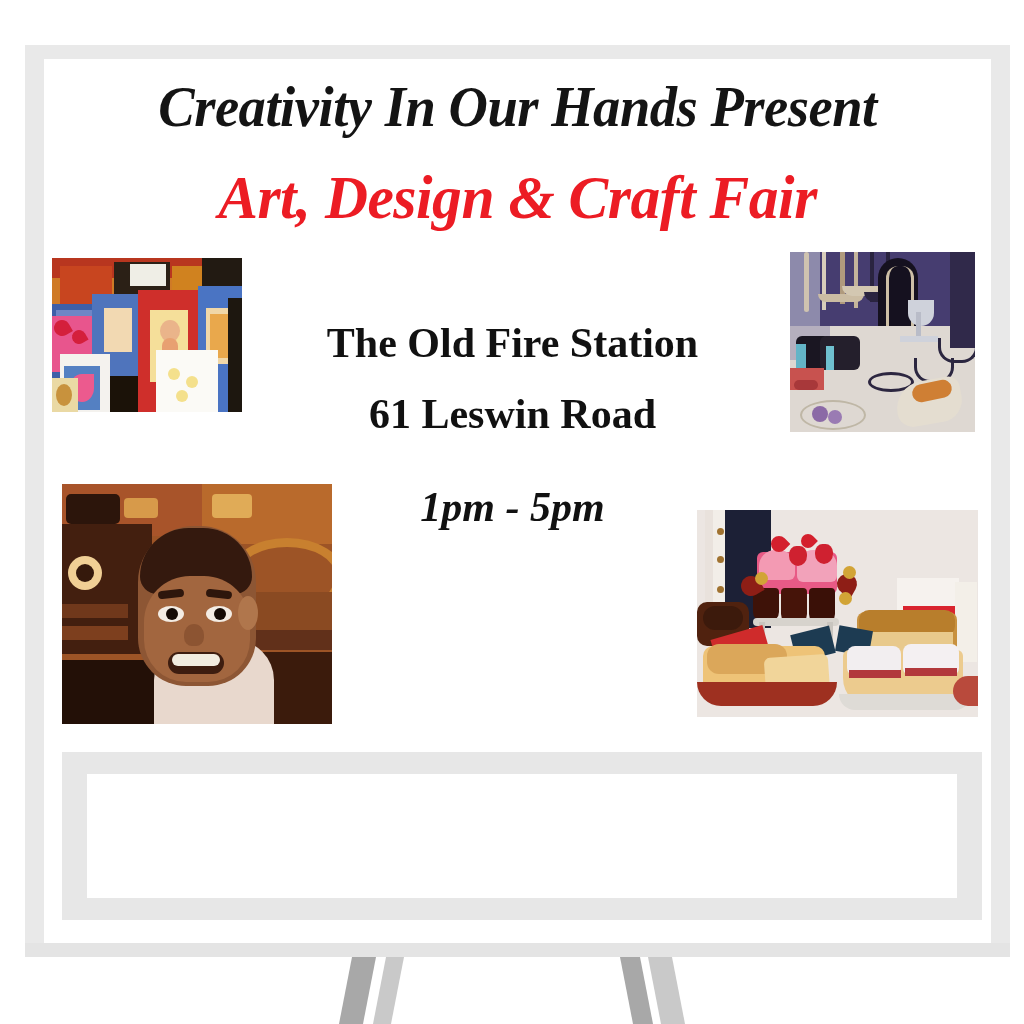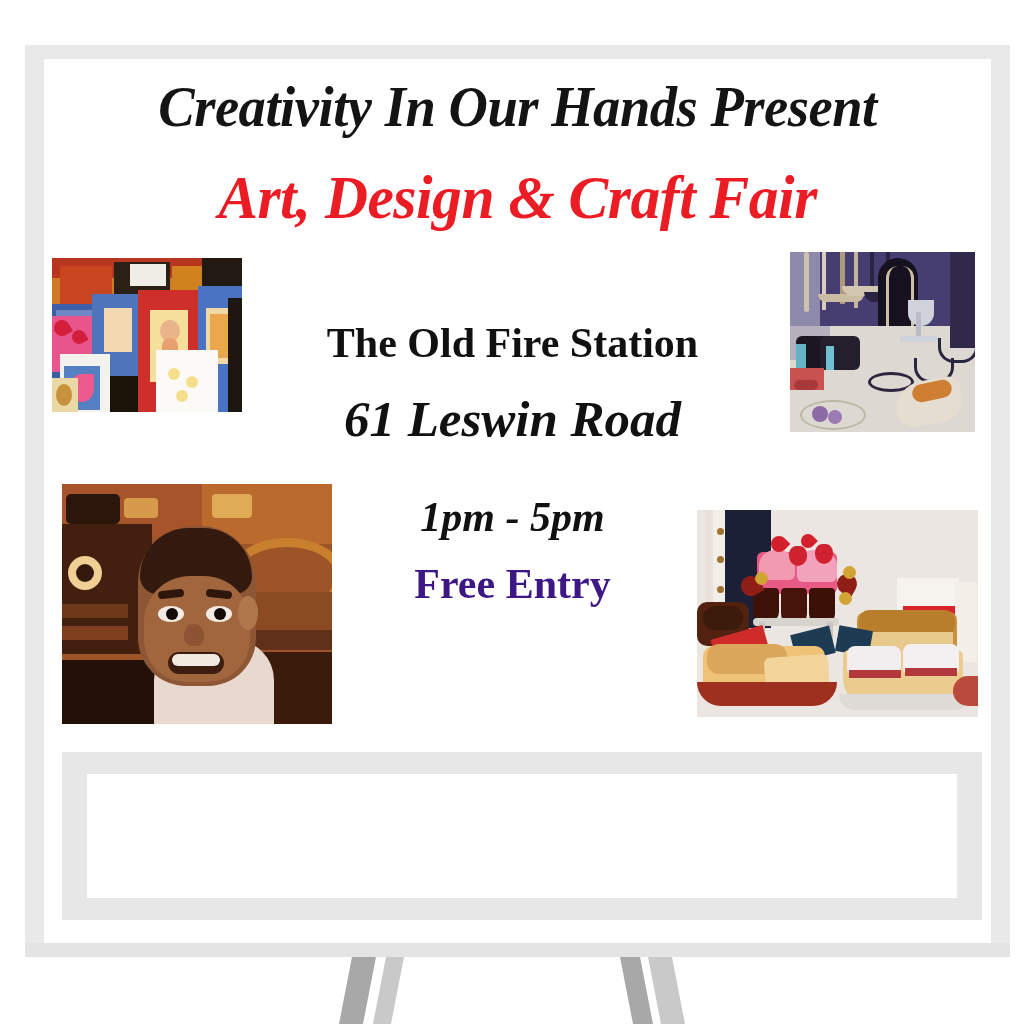--- a/index.html
+++ b/index.html
@@ -24,21 +24,21 @@
              color:#141414;letter-spacing:-0.5px;white-space:nowrap;
              transform:scaleX(.94);transform-origin:50% 50%;}
   .headline2{position:absolute;left:44px;top:166px;width:947px;text-align:center;
              font-weight:bold;font-style:italic;font-size:62px;line-height:1;
              color:#ec1c24;letter-spacing:-0.5px;white-space:nowrap;
              transform:scaleX(.96);transform-origin:50% 50%;}
 
   .body-block{position:absolute;left:255px;top:290px;width:515px;text-align:center;margin-top:30px;}
   .line{font-weight:bold;color:#111111;line-height:1.12;}
   .l-venue{font-size:42px;}
-  .l-street{font-size:51px;margin-top:24px;font-style:italic;}
+  .l-street{font-size:42px;margin-top:24px;}
   .l-area{font-size:42px;margin-top:2px;}
   .l-post{font-size:40px;margin-top:40px;letter-spacing:0.5px;}
   .l-time{font-size:42px;margin-top:46px;font-style:italic;}
   .l-free{font-size:42px;margin-top:20px;color:#3d1784;}
 
   
   .photo{position:absolute;overflow:hidden;background:#ddd;}
   .photo > .px{position:absolute;}
 
   
@@ -321,20 +321,19 @@
     <div class="px" style="left:142px;top:184px;width:132px;height:16px;background:#dedbd6;
                 border-radius:0 0 40px 40px;"></div>
     <div class="px" style="left:256px;top:166px;width:25px;height:30px;background:#b94a3c;
                 border-radius:40px 0 0 40px;"></div>
   </div>
 
   <div class="body-block">
     <div class="line l-venue">The Old Fire Station</div>
     <div class="line l-street">61 Leswin Road</div>
     <div class="line l-time">1pm - 5pm</div>
-    <div class="line l-free">Free Entry</div>
   </div>
 
   <div class="panel-outer">
     <div class="panel-inner"></div>
   </div>
 
 </div>
 
 </body></html>

